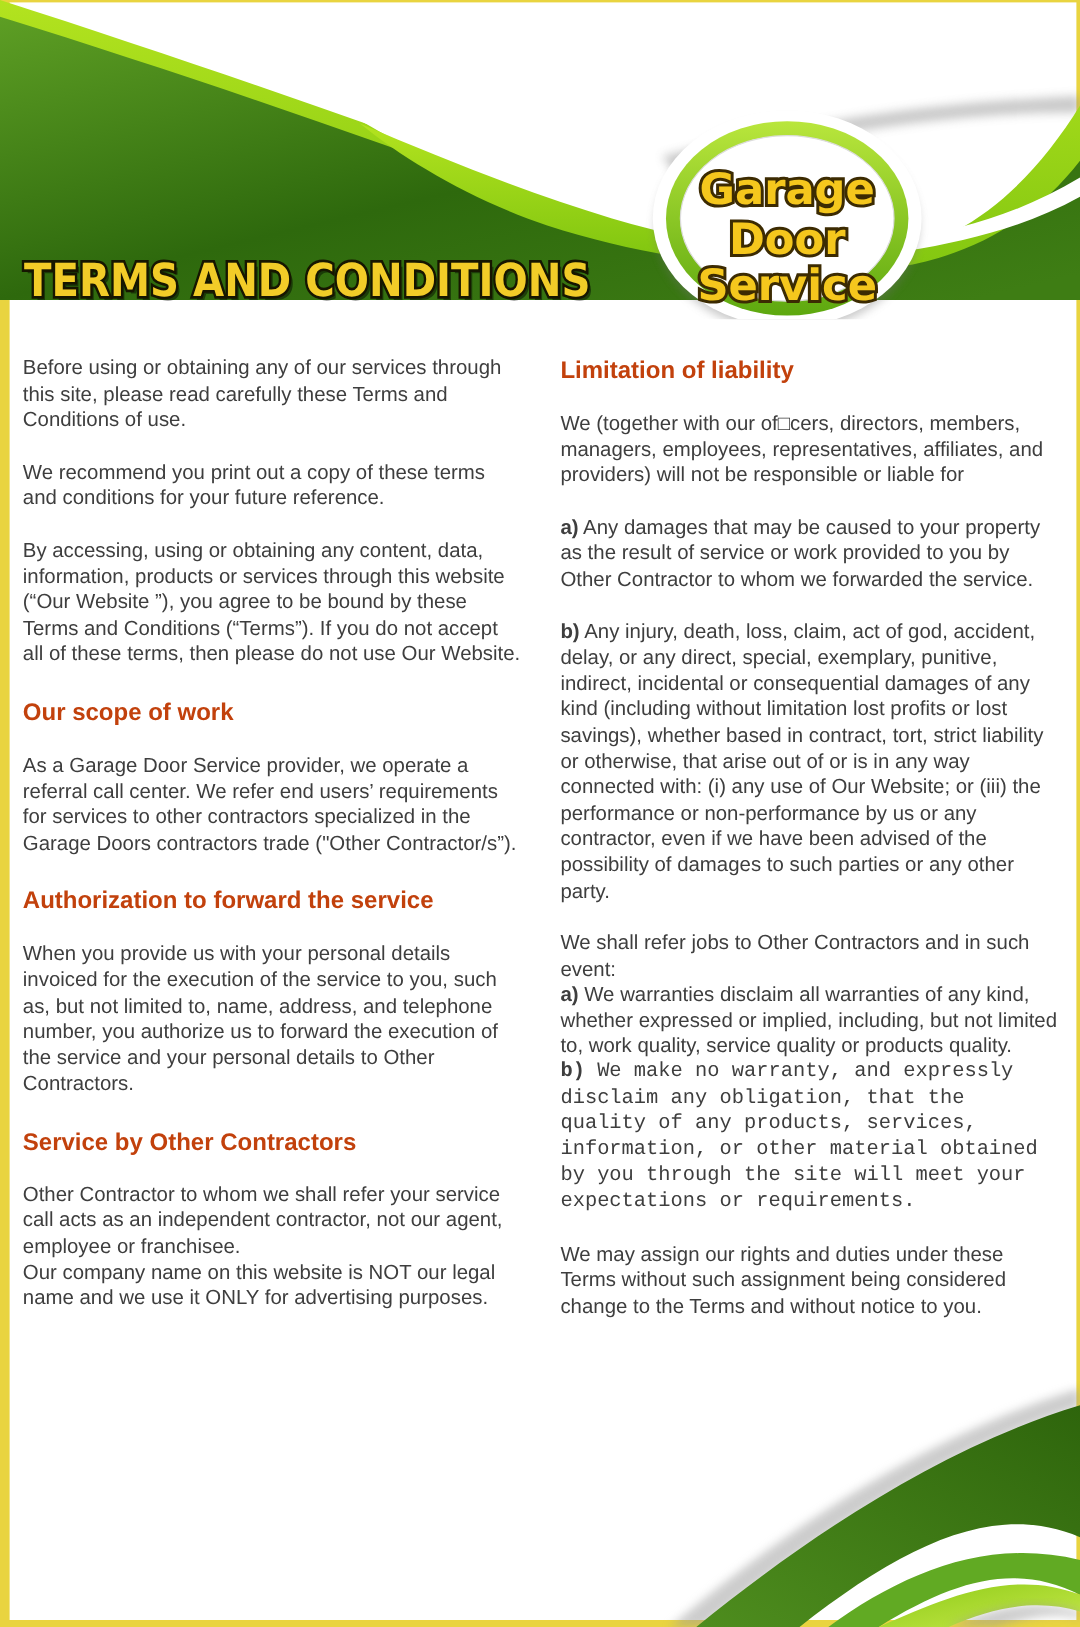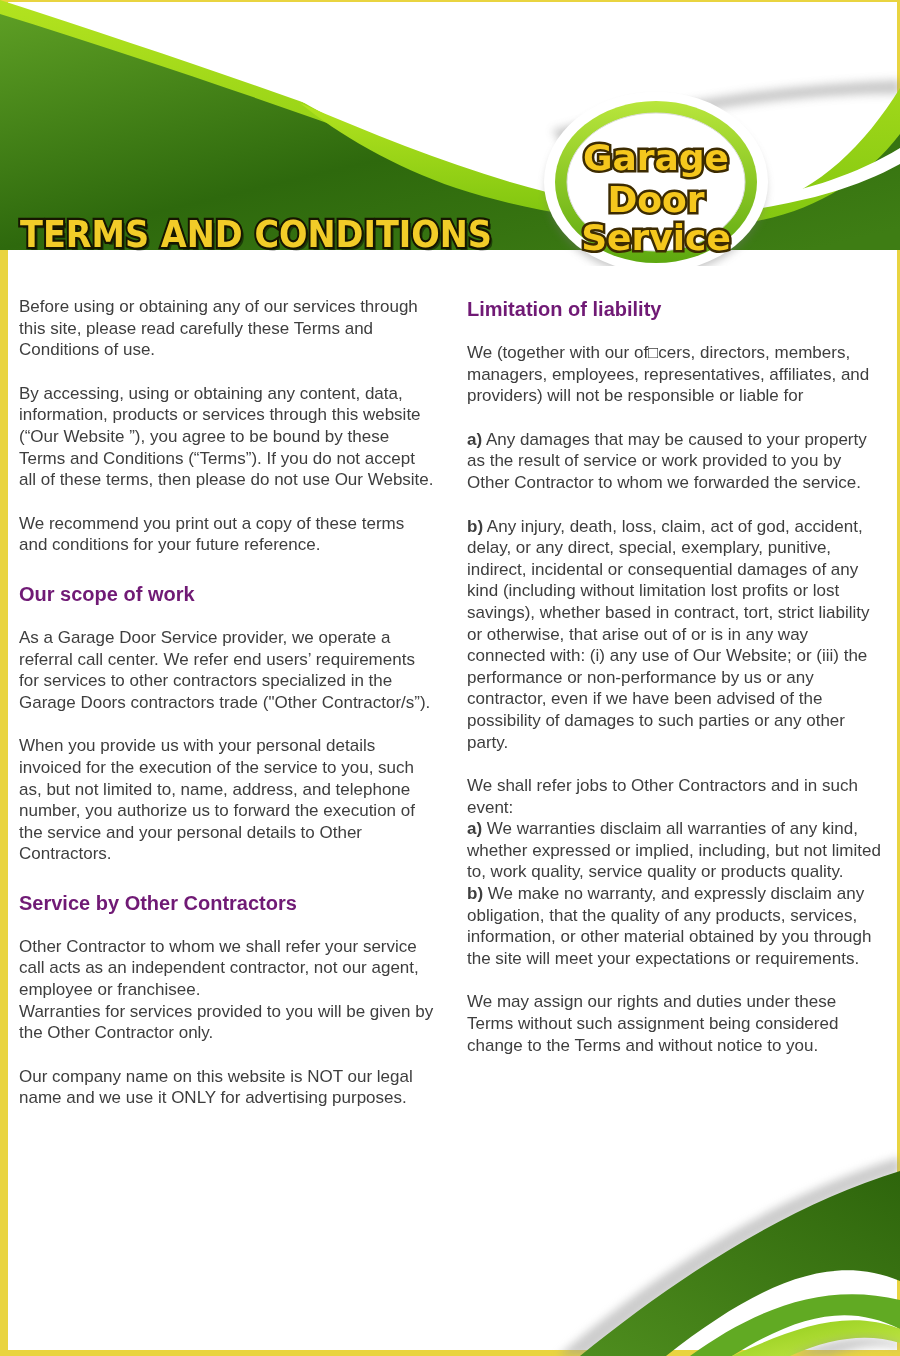--- a/index.html
+++ b/index.html
@@ -15,23 +15,23 @@
   .frame.bottom{left:0;bottom:0;width:900px;height:6px;}
 
   .header-art{position:absolute;left:0;top:0;width:900px;height:266px;z-index:2;}
   .footer-art{position:absolute;right:0;bottom:0;width:540px;height:245px;z-index:2;}
 
   .content{position:absolute;z-index:3;top:296px;color:#3e3e3e;font-size:17px;line-height:21.6px;}
   .col-left{left:19px;width:415px;}
   .col-right{left:467px;width:418px;}
   .content p{margin:0 0 22px 0;}
   .content p.tight{margin:0;}
-  .content p.tight-last{margin:0 0 22px 0;}
+  .content p.tight-last{margin:0 0 22px 0;font-family:Liberation Mono, monospace;}
   .content h2{
-    color:#701a75;font-size:20px;line-height:26px;margin:25px 0 20px 0;
+    color:#c2410c;font-size:20px;line-height:26px;margin:25px 0 20px 0;
     font-weight:bold;letter-spacing:0;
   }
   .content h2.first{margin-top:0;}
   .content b{color:#3e3e3e;}
 </style>
 </head>
 <body>
 
 <div class="frame top"></div>
 <div class="frame left"></div>
@@ -85,31 +85,31 @@
       <text x="656" y="250">Service</text>
     </g>
   </g>
 
   <text x="20" y="247" font-family="DejaVu Sans, sans-serif" font-weight="bold" font-size="38" textLength="472" lengthAdjust="spacingAndGlyphs" fill="rgba(0,0,0,0.45)" transform="translate(3,3)">TERMS AND CONDITIONS</text>
   <text x="20" y="247" font-family="DejaVu Sans, sans-serif" font-weight="bold" font-size="38" textLength="472" lengthAdjust="spacingAndGlyphs" fill="#f2cc28" stroke="#161600" stroke-width="4.5" paint-order="stroke">TERMS AND CONDITIONS</text>
 </svg>
 
 <div class="content col-left">
   <p>Before using or obtaining any of our services through this site, please read carefully these Terms and Conditions of use.</p>
+  <p>We recommend you print out a copy of these terms and conditions for your future reference.</p>
   <p>By accessing, using or obtaining any content, data, information, products or services through this website (“Our Website ”), you agree to be bound by these Terms and Conditions (“Terms”). If you do not accept all of these terms, then please do not use Our Website.</p>
-  <p>We recommend you print out a copy of these terms and conditions for your future reference.</p>
 
   <h2>Our scope of work</h2>
   <p>As a Garage Door Service provider, we operate a referral call center. We refer end users’ requirements for services to other contractors specialized in the Garage Doors contractors trade ("Other Contractor/s”).</p>
 
+  <h2>Authorization to forward the service</h2>
   <p>When you provide us with your personal details invoiced for the execution of the service to you, such as, but not limited to, name, address, and telephone number, you authorize us to forward the execution of the service and your personal details to Other Contractors.</p>
 
   <h2>Service by Other Contractors</h2>
   <p class="tight">Other Contractor to whom we shall refer your service call acts as an independent contractor, not our agent, employee or franchisee.</p>
-  <p class="tight-last">Warranties for services provided to you will be given by the Other Contractor only.</p>
 
   <p>Our company name on this website is NOT our legal name and we use it ONLY for advertising purposes.</p>
 </div>
 
 <div class="content col-right">
   <h2 class="first">Limitation of liability</h2>
   <p>We (together with our of□cers, directors, members, managers, employees, representatives, affiliates, and providers) will not be responsible or liable for</p>
 
   <p><b>a)</b> <span>Any damages that may be caused to your property as the result of service or work provided to you by Other Contractor to whom we forwarded the service.</span></p>
 

